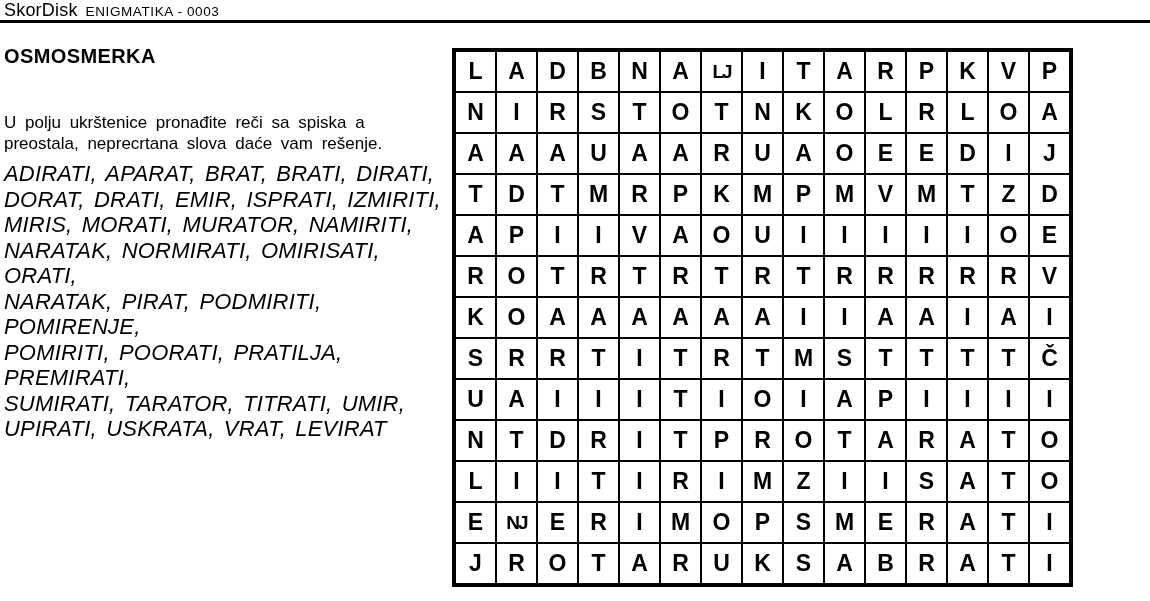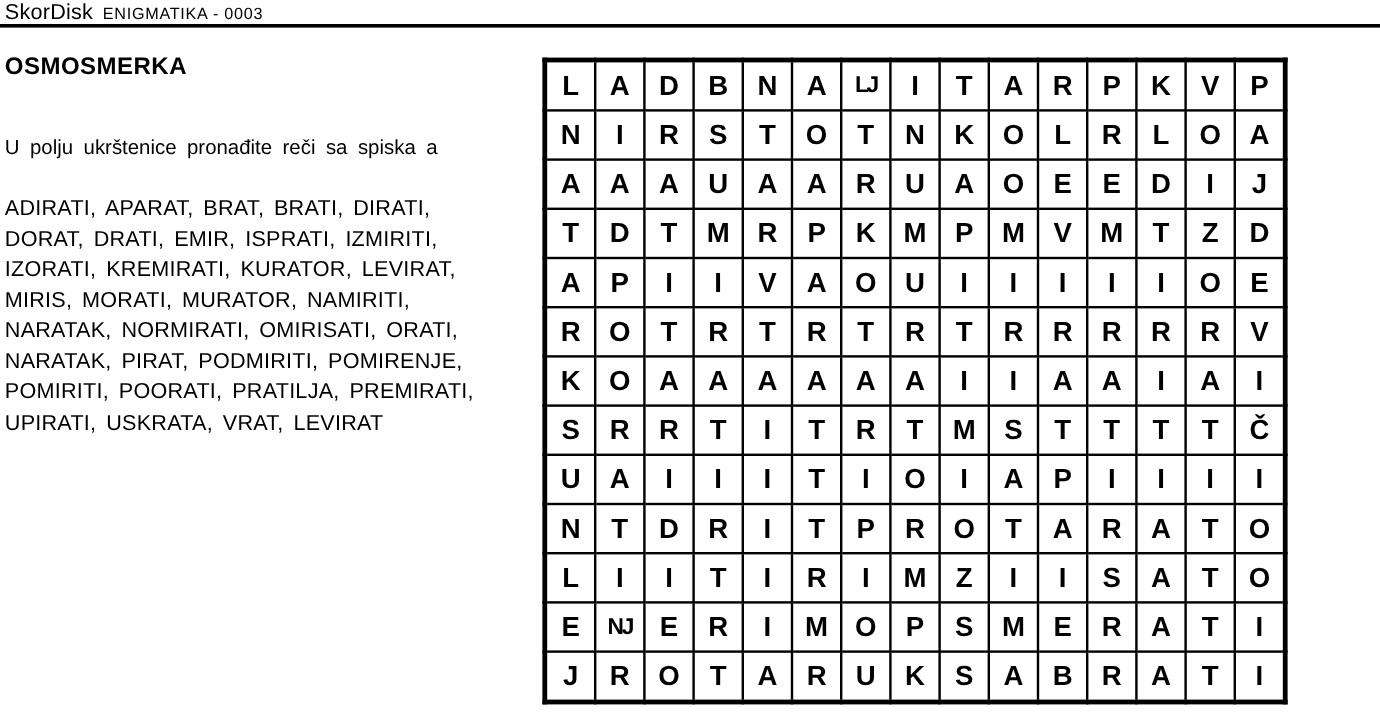--- a/index.html
+++ b/index.html
@@ -20,21 +20,21 @@
   .puzzle-title {
     position: absolute; left: 4px; top: 45px;
     font-size: 20px; font-weight: bold; letter-spacing: 0.4px;
   }
   .instructions {
     position: absolute; left: 4px; top: 112px; width: 445px;
     font-size: 17px; line-height: 21px; word-spacing: 4px;
   }
   .word-list {
     position: absolute; left: 4px; top: 161px; width: 445px;
-    font-size: 18px; line-height: 25.5px; word-spacing: 3px; letter-spacing: 0.2px;
+    font-size: 22px; line-height: 25.5px; word-spacing: 3px; letter-spacing: 0.2px; font-style: italic;
   }
 
   .grid-table {
     position: absolute; left: 452px; top: 48px;
     border-collapse: collapse;
     border: 4px solid #000000;
     background: #ffffff;
     table-layout: fixed;
   }
   .grid-table td {
@@ -54,30 +54,31 @@
 
   <div class="header">
     <span class="brand">SkorDisk</span><span class="edition">ENIGMATIKA - 0003</span>
   </div>
   <div class="header-rule"></div>
 
   <div class="puzzle-title">OSMOSMERKA</div>
 
   <div class="instructions">
       <div>U polju ukrštenice pronađite reči sa spiska a</div>
+      <div>preostala, neprecrtana slova daće vam rešenje.</div>
     </div>
 
   <div class="word-list">
       <div>ADIRATI, APARAT, BRAT, BRATI, DIRATI,</div>
       <div>DORAT, DRATI, EMIR, ISPRATI, IZMIRITI,</div>
-      <div>IZORATI, KREMIRATI, KURATOR, LEVIRAT,</div>
       <div>MIRIS, MORATI, MURATOR, NAMIRITI,</div>
       <div>NARATAK, NORMIRATI, OMIRISATI, ORATI,</div>
       <div>NARATAK, PIRAT, PODMIRITI, POMIRENJE,</div>
       <div>POMIRITI, POORATI, PRATILJA, PREMIRATI,</div>
+      <div>SUMIRATI, TARATOR, TITRATI, UMIR,</div>
       <div>UPIRATI, USKRATA, VRAT, LEVIRAT</div>
     </div>
 
   <table class="grid-table">
     <tbody>
         <tr>
           <td>L</td>
           <td>A</td>
           <td>D</td>
           <td>B</td>

